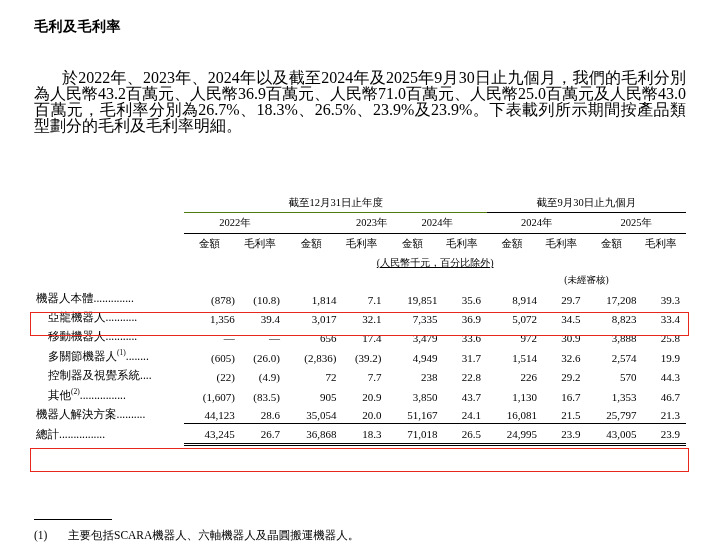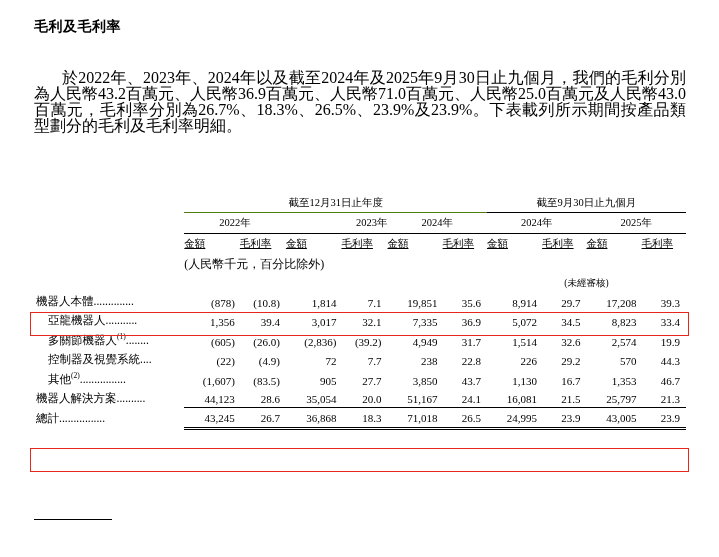--- a/index.html
+++ b/index.html
@@ -89,30 +89,30 @@
     text-align: center;
     font-size: 10.5px;
     padding-bottom: 2px !important;
   }
   .yr-head {
     text-align: center;
     font-size: 10.5px;
     padding: 3px 0 3px 0 !important;
   }
   .colhead {
-    text-align: left;
+    text-align: center;
     font-size: 10.5px;
     padding: 3px 5px 3px 0 !important;
-    text-decoration: underline;
   }
   .colhead.pctc { padding-right: 6px !important; }
   .unit-note {
-    text-align: left;
-    font-size: 12px;
+    text-align: center;
+    font-size: 10px;
     padding: 2px 0 3px 0 !important;
+    text-decoration: underline;
   }
   .unaudited {
     text-align: center;
     font-size: 9.5px;
     padding: 1px 0 2px 0 !important;
   }
   .indent1 { padding-left: 14px !important; }
   .sup {
     font-size: 7.5px;
     vertical-align: super;
@@ -260,20 +260,33 @@
           <td class="num">3,017</td>
           <td class="pct">32.1</td>
           <td class="num">7,335</td>
           <td class="pct">36.9</td>
           <td class="num">5,072</td>
           <td class="pct">34.5</td>
           <td class="num">8,823</td>
           <td class="pct">33.4</td>
         </tr>
 
+        <tr>
+          <td class="lbl indent1"><span>移動機器人</span><span class="dots">...........</span></td>
+          <td class="num">—</td>
+          <td class="pct">—</td>
+          <td class="num">656</td>
+          <td class="pct">17.4</td>
+          <td class="num">3,479</td>
+          <td class="pct">33.6</td>
+          <td class="num">972</td>
+          <td class="pct">30.9</td>
+          <td class="num">3,888</td>
+          <td class="pct">25.8</td>
+        </tr>
 
         <tr>
           <td class="lbl indent1"><span>多關節機器人</span><span class="sup">(1)</span><span class="dots">........</span></td>
           <td class="num">(605)</td>
           <td class="pct">(26.0)</td>
           <td class="num">(2,836)</td>
           <td class="pct">(39.2)</td>
           <td class="num">4,949</td>
           <td class="pct">31.7</td>
           <td class="num">1,514</td>
@@ -294,21 +307,21 @@
           <td class="pct">29.2</td>
           <td class="num">570</td>
           <td class="pct">44.3</td>
         </tr>
 
         <tr>
           <td class="lbl indent1"><span>其他</span><span class="sup">(2)</span><span class="dots">................</span></td>
           <td class="num">(1,607)</td>
           <td class="pct">(83.5)</td>
           <td class="num">905</td>
-          <td class="pct">27.7</td>
+          <td class="pct">20.9</td>
           <td class="num">3,850</td>
           <td class="pct">43.7</td>
           <td class="num">1,130</td>
           <td class="pct">16.7</td>
           <td class="num">1,353</td>
           <td class="pct">46.7</td>
         </tr>
 
         <tr>
           <td class="lbl"><span>機器人解決方案</span><span class="dots">..........</span></td>
@@ -338,14 +351,17 @@
           <td class="pct dbl-under">23.9</td>
         </tr>
       </tbody>
     </table>
   </div>
 
   <div class="hl-box" id="hl-body"></div>
   <div class="hl-box" id="hl-solution"></div>
 
   <div class="fn-rule"></div>
+  <div class="footnote">
+    <span class="fn-num">(1)</span><span>主要包括SCARA機器人、六軸機器人及晶圓搬運機器人。</span>
+  </div>
 
 </div>
 
 </body></html>

